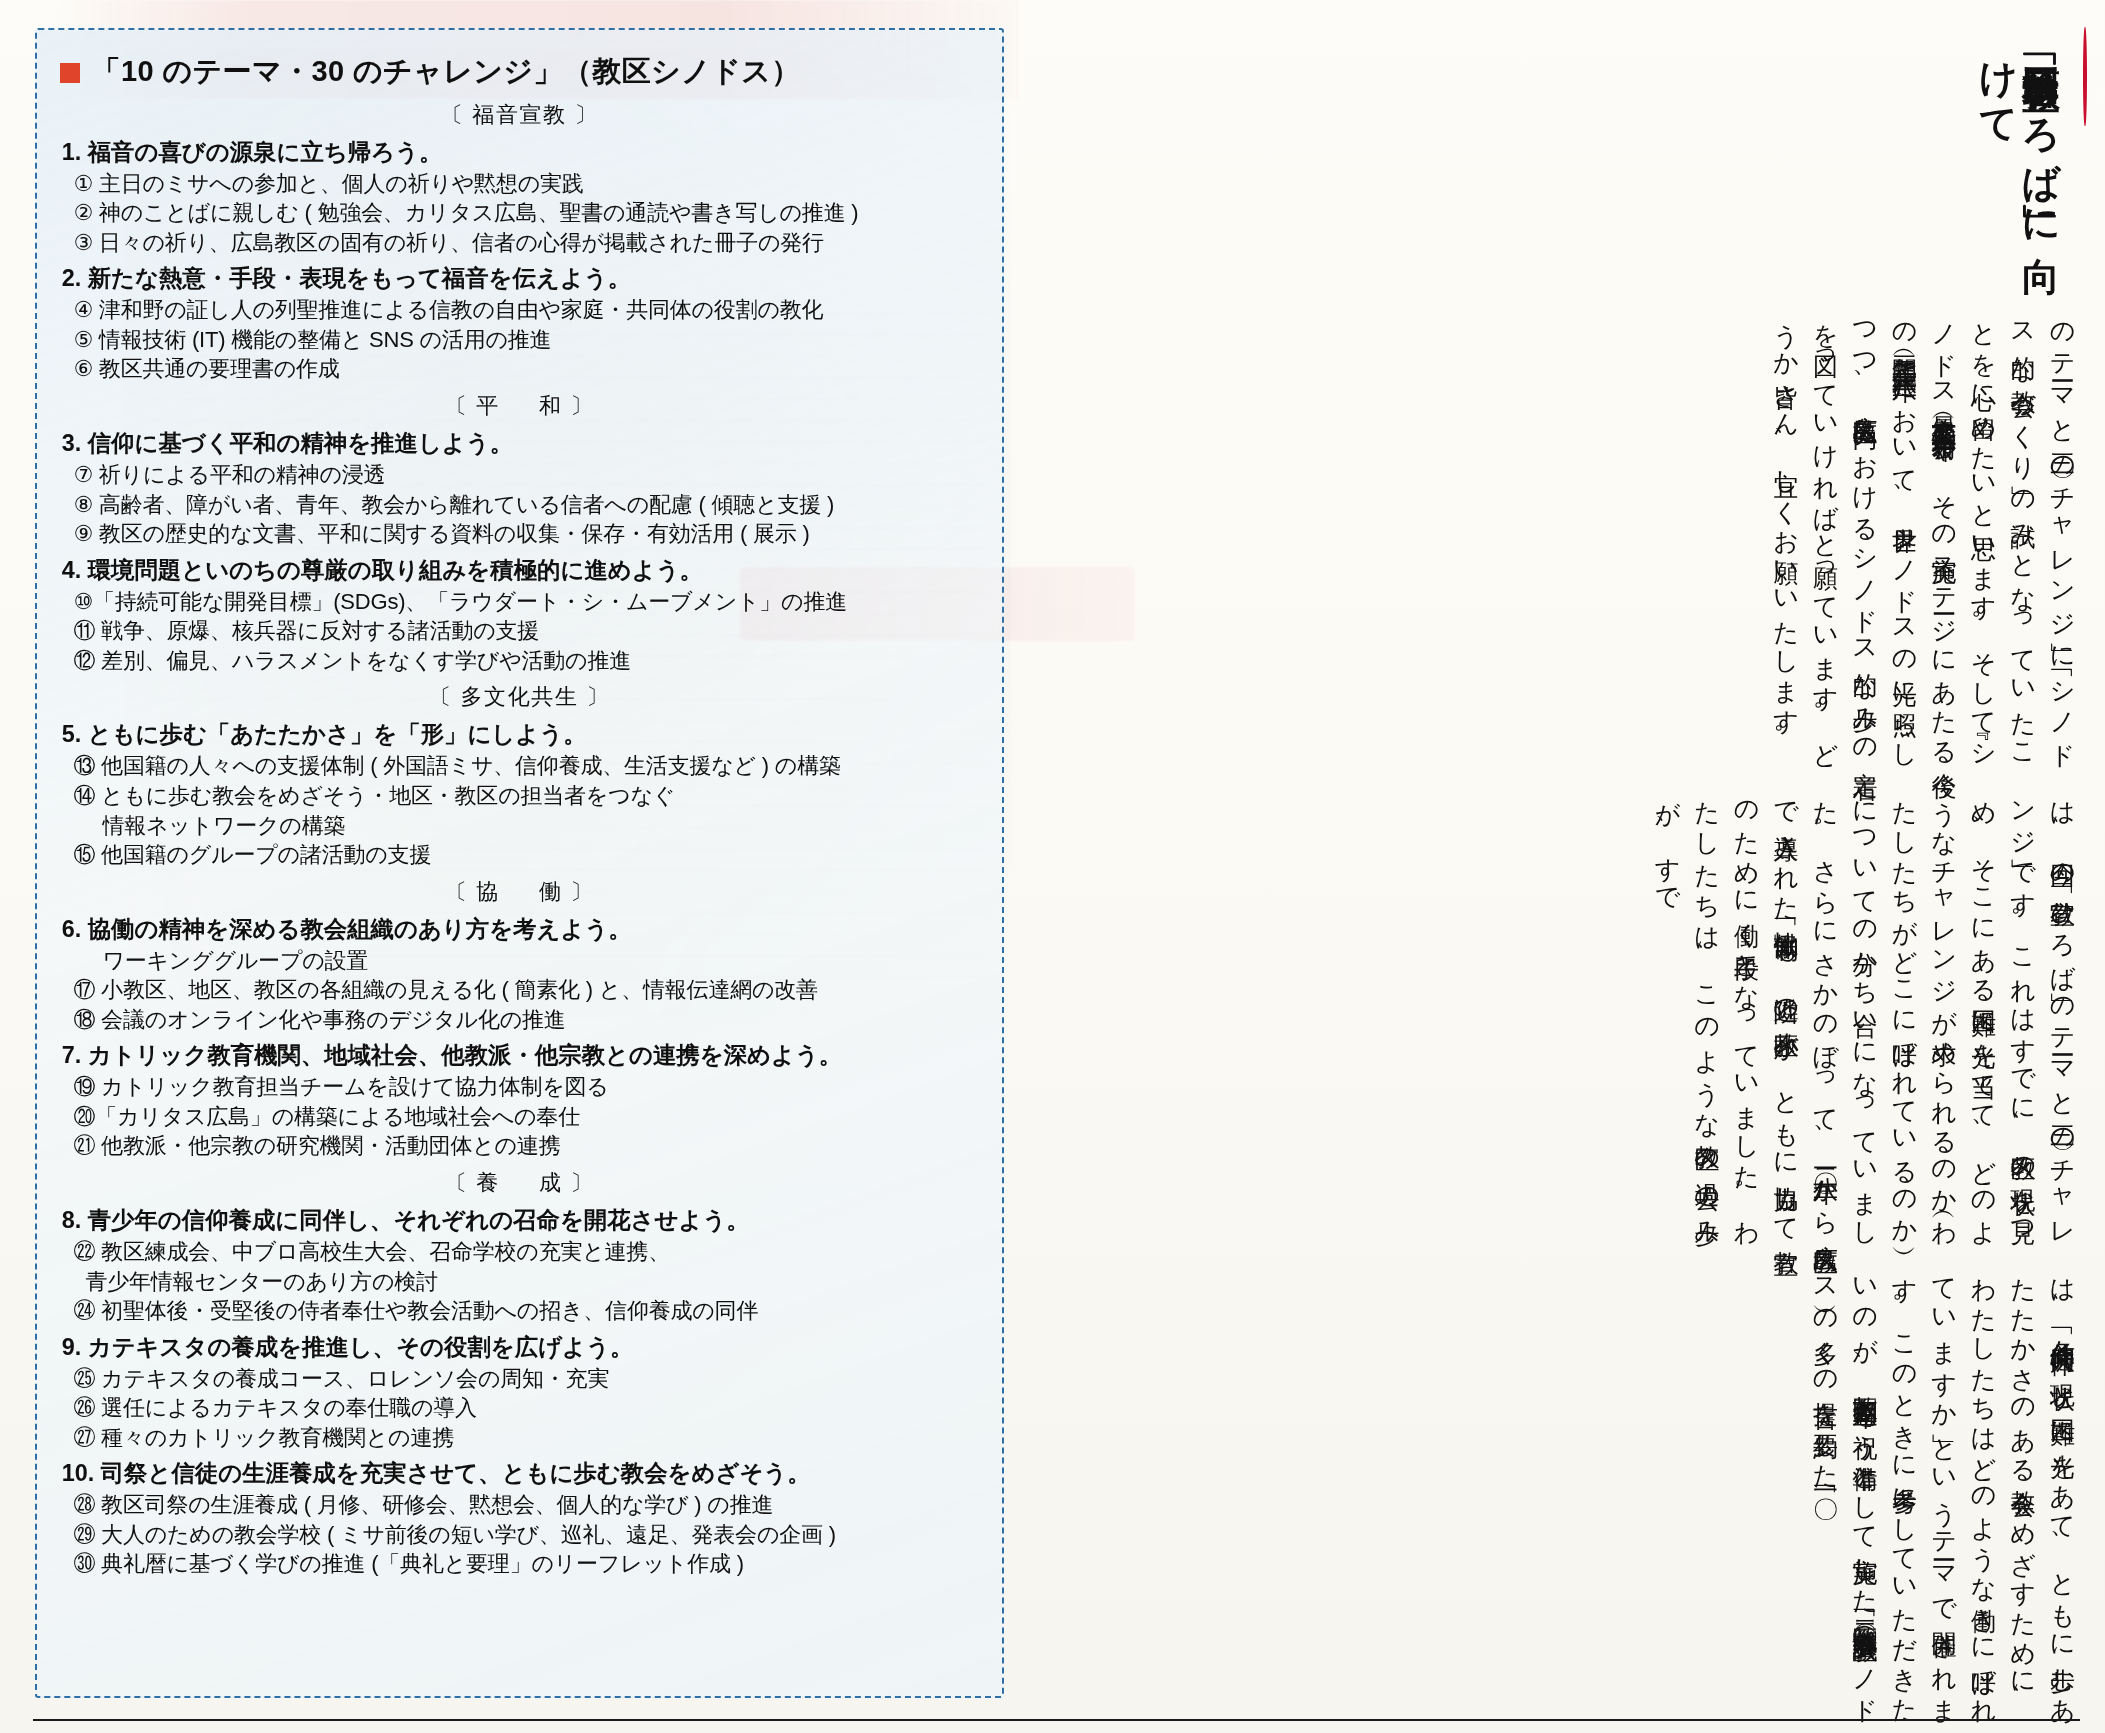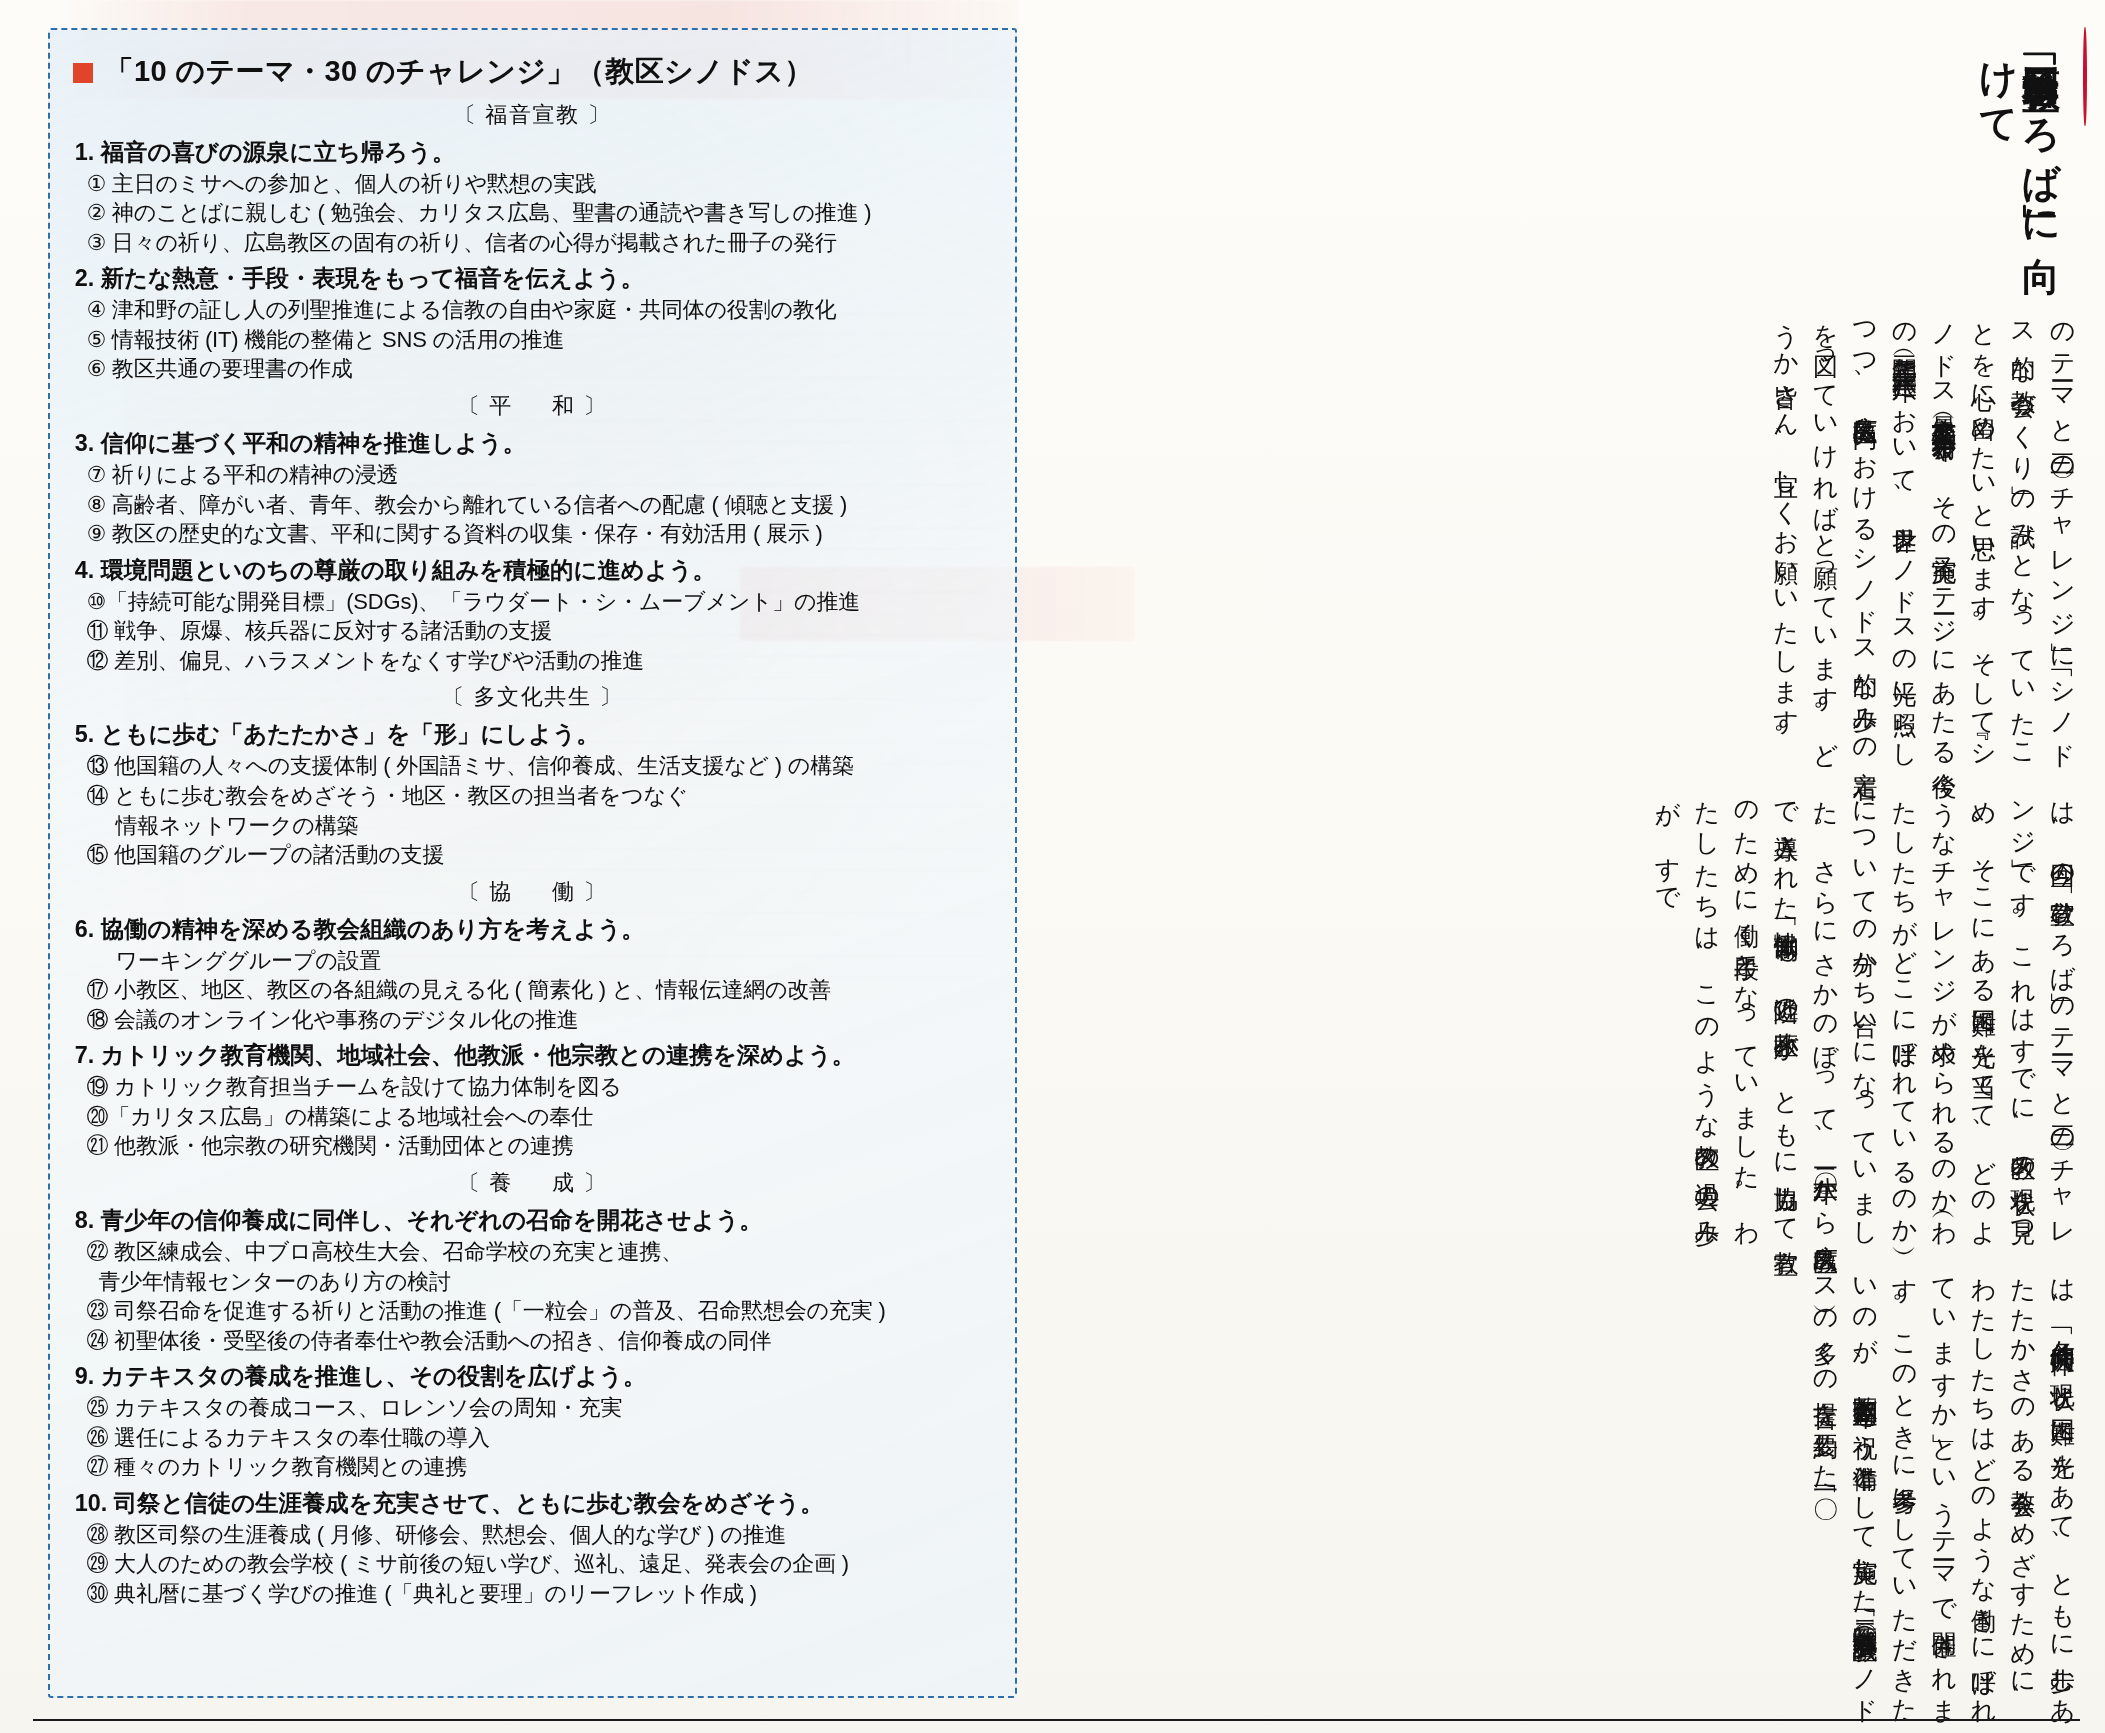--- a/index.html
+++ b/index.html
@@ -126,21 +126,21 @@
     font-family: "Liberation Serif", "DejaVu Serif", serif;
     margin-left: 3.3px;
   }
   .para.p1 { width: 387px; padding-top: 33px; }
   .para.p2 { width: 345px; padding-top: 28px; }
   .para.p3 { width: 164px; padding-top: 28px; }
 
   
   #themes-box {
     position: absolute;
-    left: 48px;
+    left: 35px;
     top: 28px;
     width: 969px;
     height: 1670px;
     border: 2.5px dashed #2f6fa8;
     border-radius: 3.3px;
     background: linear-gradient(160deg, rgba(226,238,247,.75), rgba(240,247,252,.55) 45%, rgba(233,243,250,.6));
     box-sizing: border-box;
     padding: 15px 21.4px 8.2px 21.4px;
     font-family: "Liberation Sans", "DejaVu Sans", sans-serif;
     color: #101010;
@@ -257,21 +257,20 @@
       <div class="challenge">⑰ 小教区、地区、教区の各組織の見える化 ( 簡素化 ) と、情報伝達網の改善</div>
       <div class="challenge">⑱ 会議のオンライン化や事務のデジタル化の推進</div>
       <div class="theme">7. カトリック教育機関、地域社会、他教派・他宗教との連携を深めよう。</div>
       <div class="challenge">⑲ カトリック教育担当チームを設けて協力体制を図る</div>
       <div class="challenge">⑳「カリタス広島」の構築による地域社会への奉仕</div>
       <div class="challenge">㉑ 他教派・他宗教の研究機関・活動団体との連携</div>
       <div class="section-head">〔 養 　 成 〕</div>
       <div class="theme">8. 青少年の信仰養成に同伴し、それぞれの召命を開花させよう。</div>
       <div class="challenge">㉒ 教区練成会、中ブロ高校生大会、召命学校の充実と連携、</div>
       <div class="challenge contline" style="margin-left: 27px;">青少年情報センターのあり方の検討</div>
-      <div class="challenge">㉓ 司祭召命を促進する祈りと活動の推進 (「一粒会」の普及、召命黙想会の充実 )</div>
       <div class="challenge">㉔ 初聖体後・受堅後の侍者奉仕や教会活動への招き、信仰養成の同伴</div>
       <div class="theme">9. カテキスタの養成を推進し、その役割を広げよう。</div>
       <div class="challenge">㉕ カテキスタの養成コース、ロレンソ会の周知・充実</div>
       <div class="challenge">㉖ 選任によるカテキスタの奉仕職の導入</div>
       <div class="challenge">㉗ 種々のカトリック教育機関との連携</div>
       <div class="theme">10. 司祭と信徒の生涯養成を充実させて、ともに歩む教会をめざそう。</div>
       <div class="challenge">㉘ 教区司祭の生涯養成 ( 月修、研修会、黙想会、個人的な学び ) の推進</div>
       <div class="challenge">㉙ 大人のための教会学校 ( ミサ前後の短い学び、巡礼、遠足、発表会の企画 )</div>
       <div class="challenge">㉚ 典礼暦に基づく学びの推進 (「典礼と要理」のリーフレット作成 )</div>
     </div>

